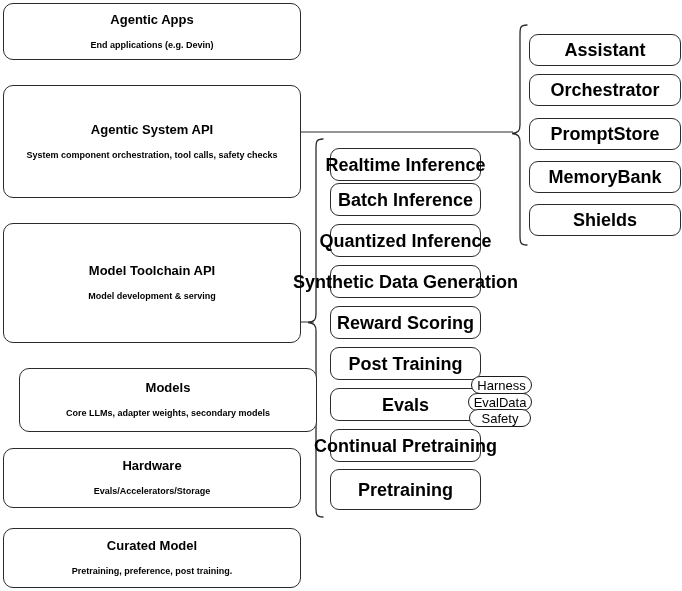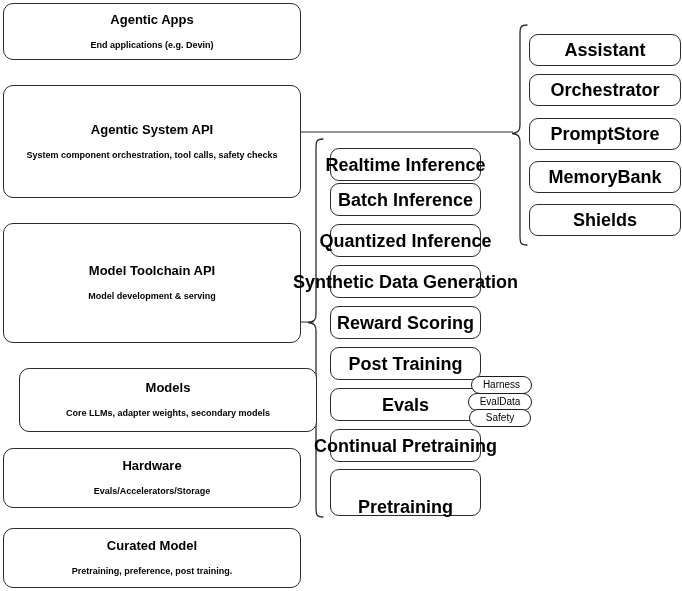--- a/index.html
+++ b/index.html
@@ -54,21 +54,21 @@
 
   .pill {
     position: absolute;
     box-sizing: border-box;
     border: 1px solid #1c1c1c;
     background: #ffffff;
     border-radius: 999px;
     display: flex;
     align-items: center;
     justify-content: center;
-    font-size: 10px;
+    font-size: 13px;
     line-height: 1;
     white-space: nowrap;
     z-index: 6;
   }
   .connector {
     position: absolute;
     z-index: 1;
   }
   .connector svg { display: block; }
   .brace {
@@ -147,21 +147,21 @@
   </div>
   <div class="node item" style="left:330px; top:347px; width:151px; height:33px;">
     <div class="title">Post Training</div>
   </div>
   <div class="node item" style="left:330px; top:388px; width:151px; height:33px;">
     <div class="title">Evals</div>
   </div>
   <div class="node item" style="left:330px; top:429px; width:151px; height:33px;">
     <div class="title">Continual Pretraining</div>
   </div>
-  <div class="node item" style="left:330px; top:469px; width:151px; height:47px;justify-content:flex-end;">
+  <div class="node item" style="left:330px; top:469px; width:151px; height:41px;">
     <div class="title">Pretraining</div>
   </div>
 
   <div class="pill" style="left:471px; top:376px; width:61px; height:18px;">
     <span>Harness</span>
   </div>
   <div class="pill" style="left:468px; top:393px; width:64px; height:18px;">
     <span>EvalData</span>
   </div>
   <div class="pill" style="left:469px; top:409px; width:62px; height:18px;">

